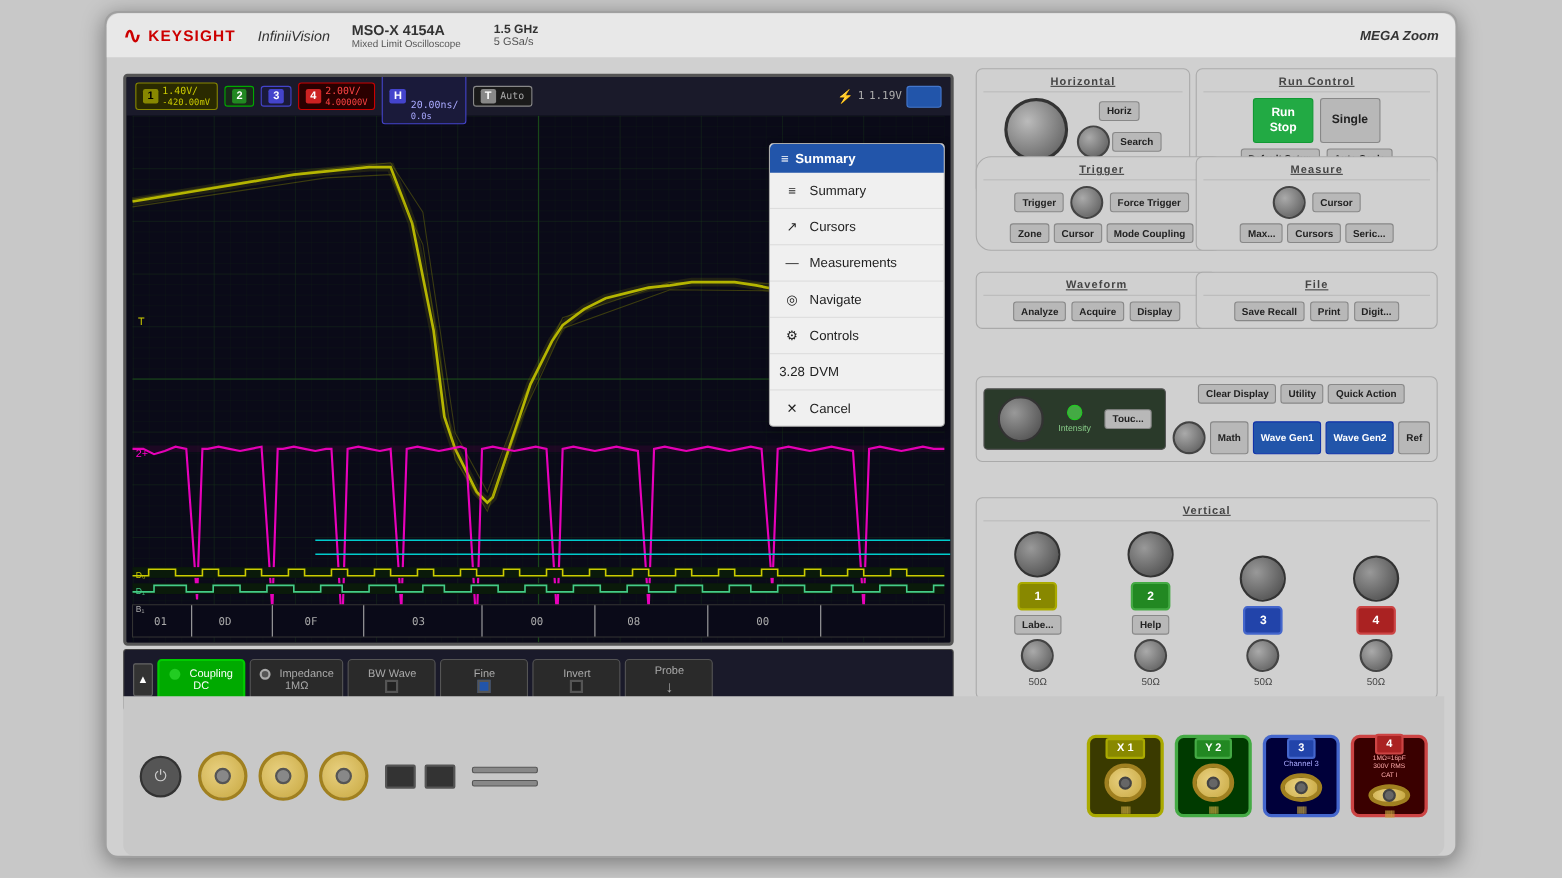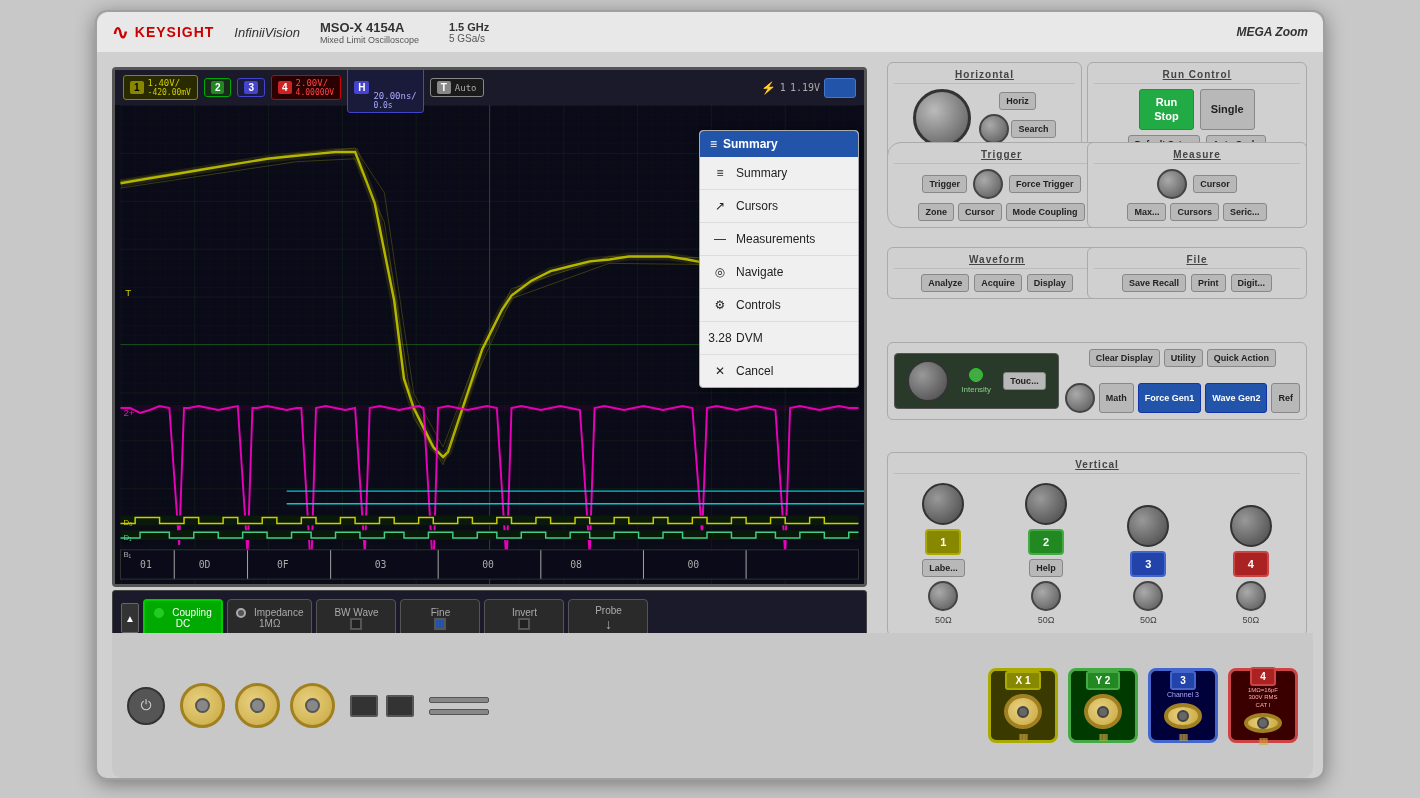--- a/index.html
+++ b/index.html
@@ -1039,21 +1039,21 @@
         </div>
         <div class="flex-col" style="gap:16px;">
           <div style="display:flex;gap:4px;">
             <button class="btn-small">Clear Display</button>
             <button class="btn-small">Utility</button>
             <button class="btn-small">Quick Action</button>
           </div>
           <div style="display:flex;gap:4px;">
             <div class="small-knob"></div>
             <button class="btn-small">Math</button>
-            <button class="btn-small btn-blue">Force Gen1</button>
+            <button class="btn-small btn-blue">Wave Gen1</button>
             <button class="btn-small btn-blue">Wave Gen2</button>
             <button class="btn-small">Ref</button>
           </div>
         </div>
       </div>
     </div>
 
     <div class="rp-vertical">
       <div class="section-label">Vertical</div>
       <div class="vertical-row">

